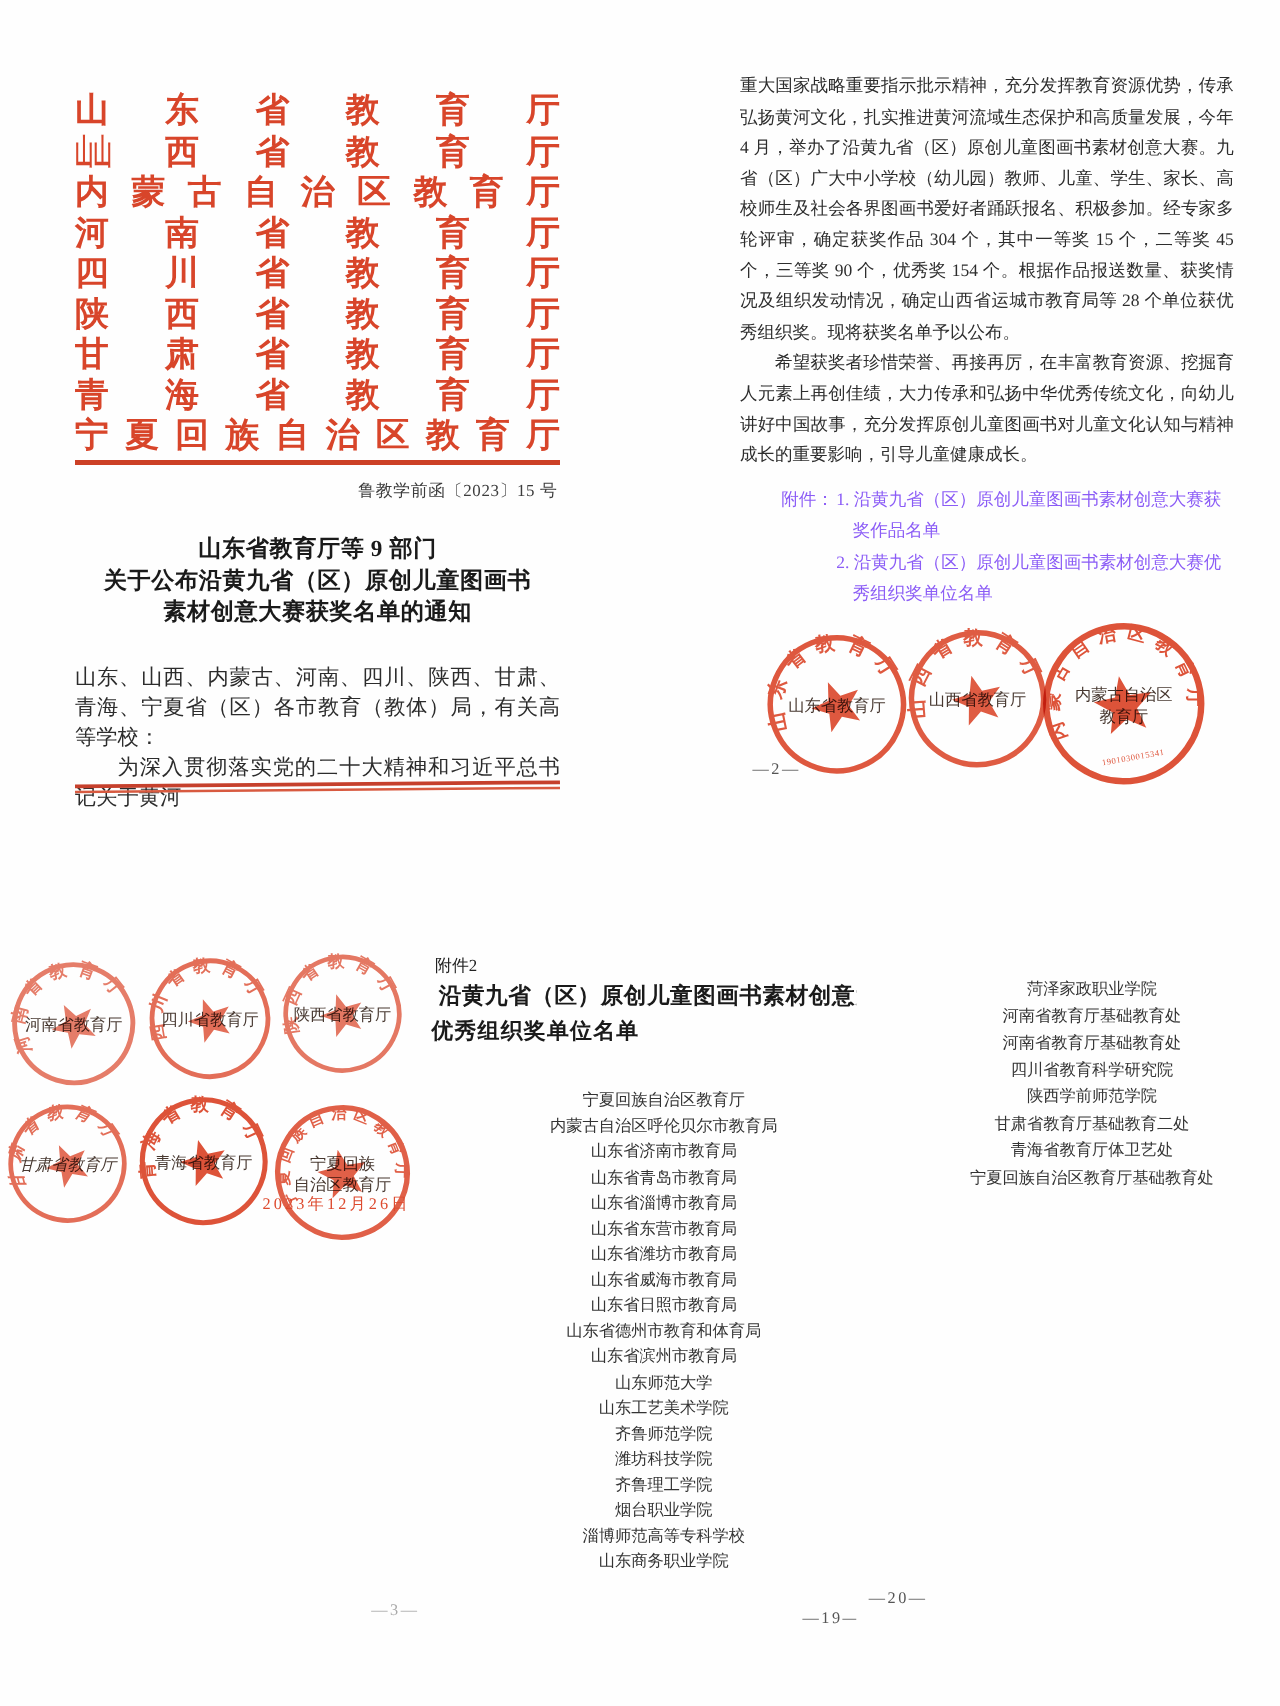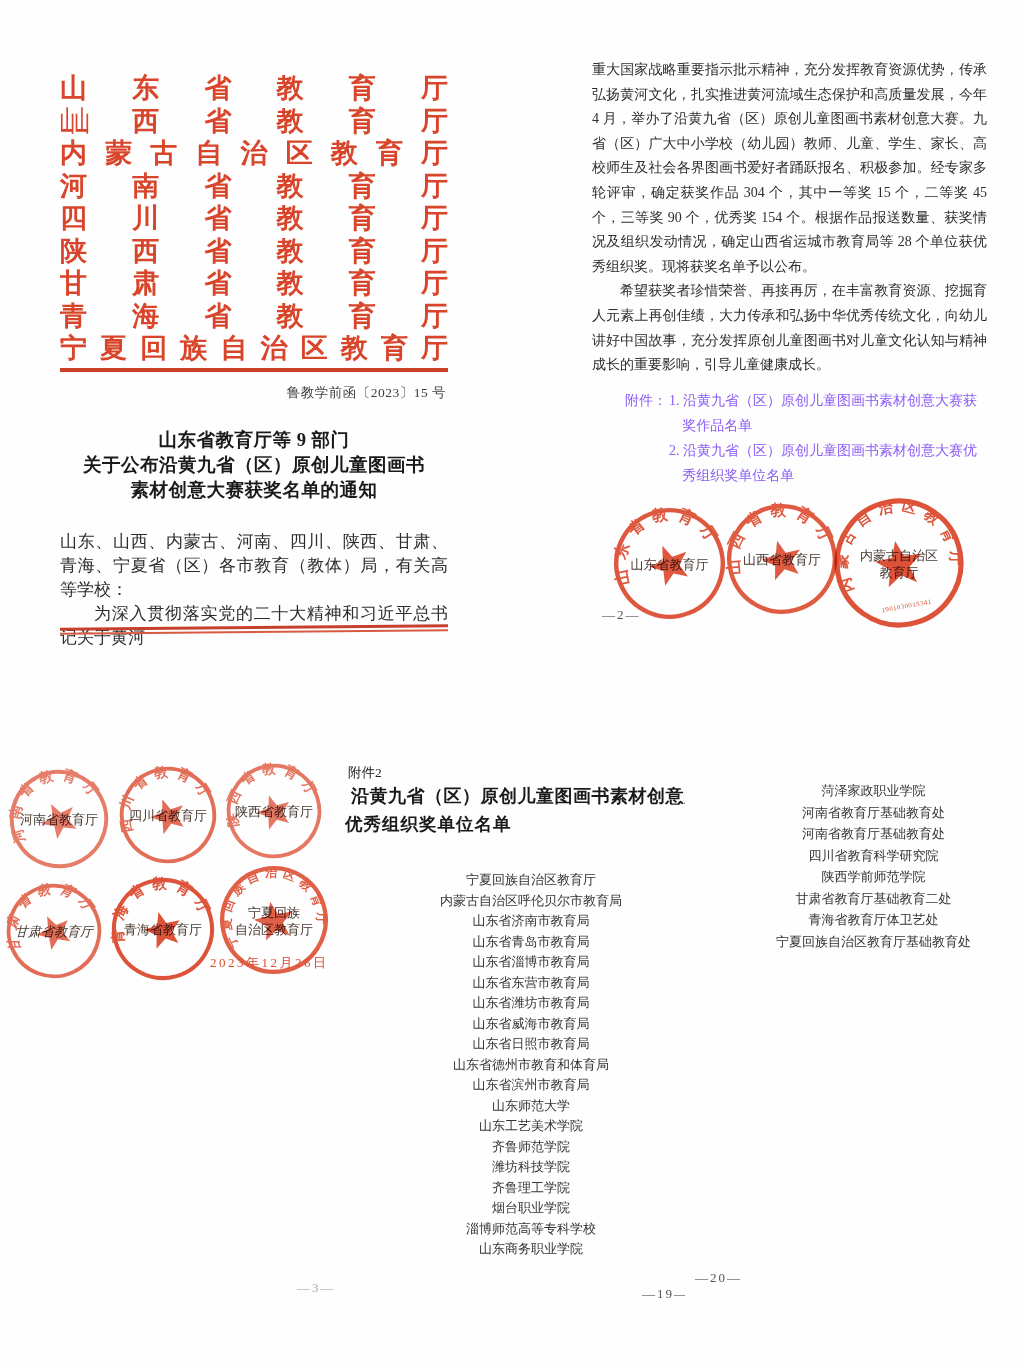--- a/index.html
+++ b/index.html
@@ -308,21 +308,21 @@
             <g transform="rotate(-15 60 60)">
               <circle cx="60" cy="60" r="55.5" fill="none" stroke="#dd4a2e" stroke-width="4.6"></circle>
               <defs>
                 <path id="arc-p3-4" d="M 14.7,68 A 46,46 0 1 1 105.3,68" fill="none"></path>
               </defs>
               <text font-size="16.5" font-weight="bold" fill="#dd4a2e" letter-spacing="9"><textPath href="#arc-p3-4" startOffset="50%" text-anchor="middle">青海省教育厅</textPath></text>
               <polygon points="60.0,40.0 65.4,54.5 80.9,55.2 68.8,64.9 72.9,79.8 60.0,71.2 47.1,79.8 51.2,64.9 39.1,55.2 54.6,54.5" fill="#dd4a2e"></polygon>
             </g>
           </svg>
         </div>
-        <div class="seal" style="left: 218px; top: 104px; width: 112px; height: 112px; text-decoration: underline;">
+        <div class="seal" style="left: 218px; top: 122px; width: 112px; height: 112px; text-decoration: underline;">
           <div class="seal-label">
             <div>宁夏回族</div>
             <div>自治区教育厅</div>
           </div>
           <svg xmlns="http://www.w3.org/2000/svg" width="112" height="112" viewBox="0 0 120 120" style="opacity:0.88">
             <g transform="rotate(-12 60 60)">
               <circle cx="60" cy="60" r="55.5" fill="none" stroke="#dd4a2e" stroke-width="4.6"></circle>
               <defs>
                 <path id="arc-p3-5" d="M 17,77.8 A 46.5,46.5 0 1 1 103,77.8" fill="none"></path>
               </defs>

